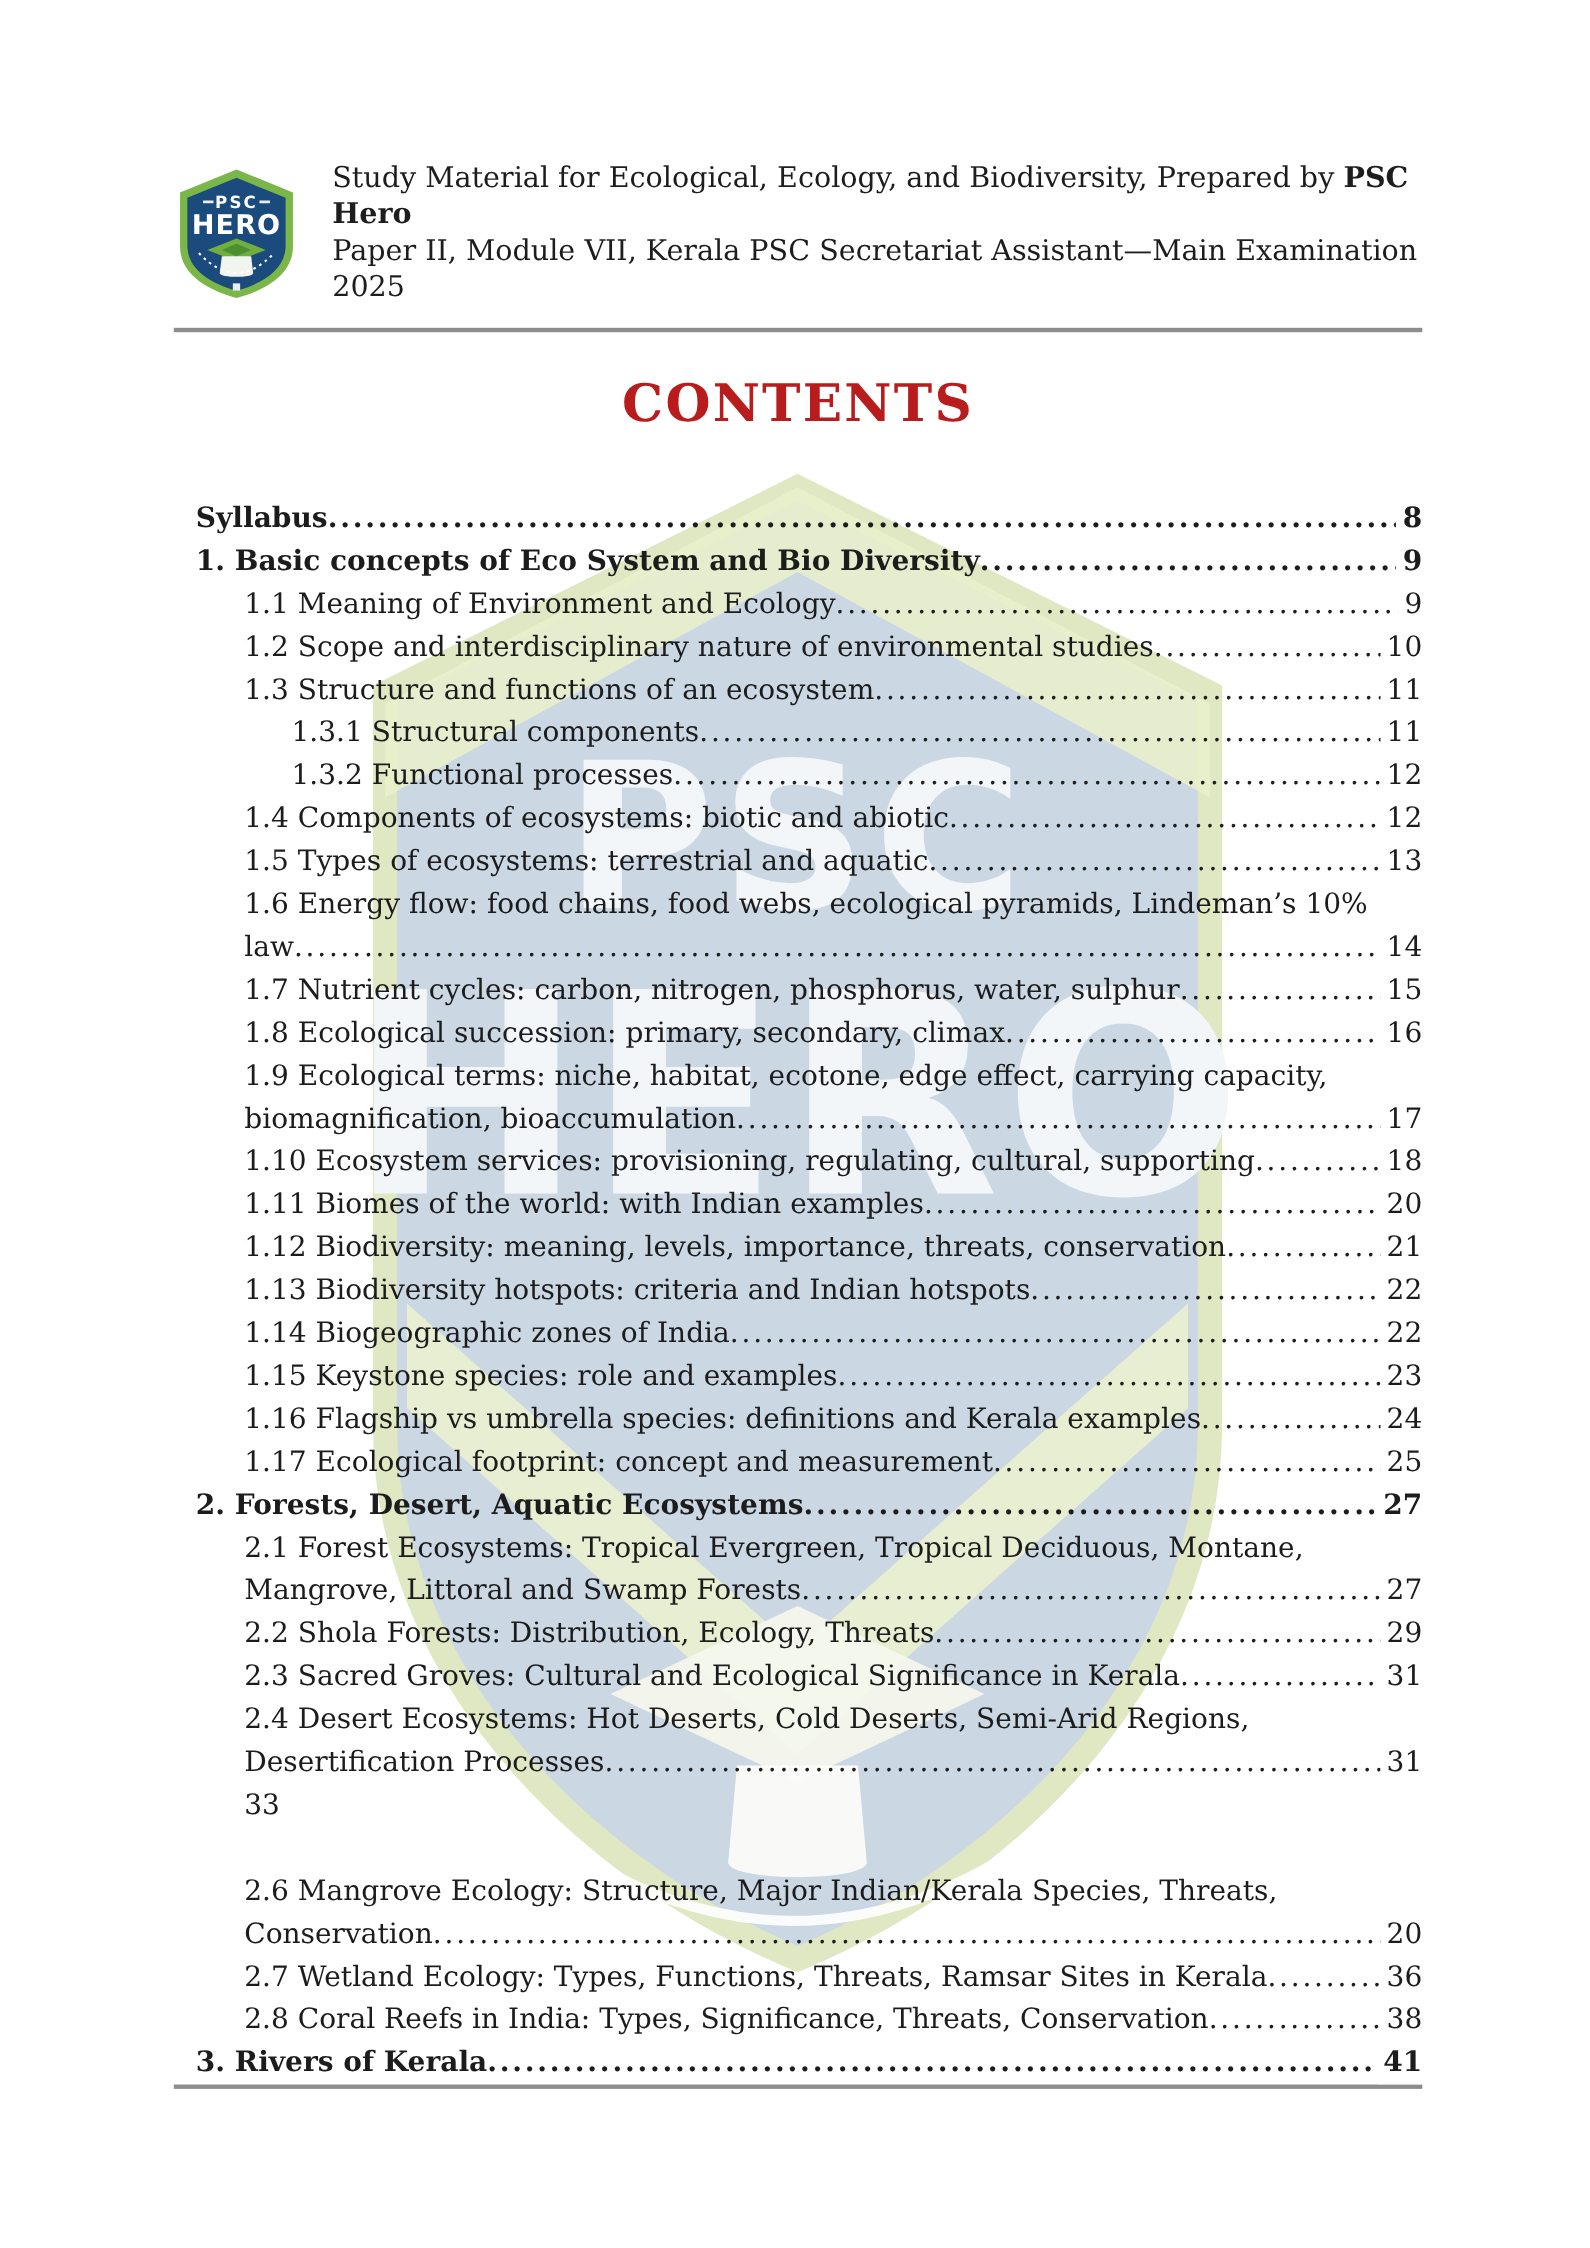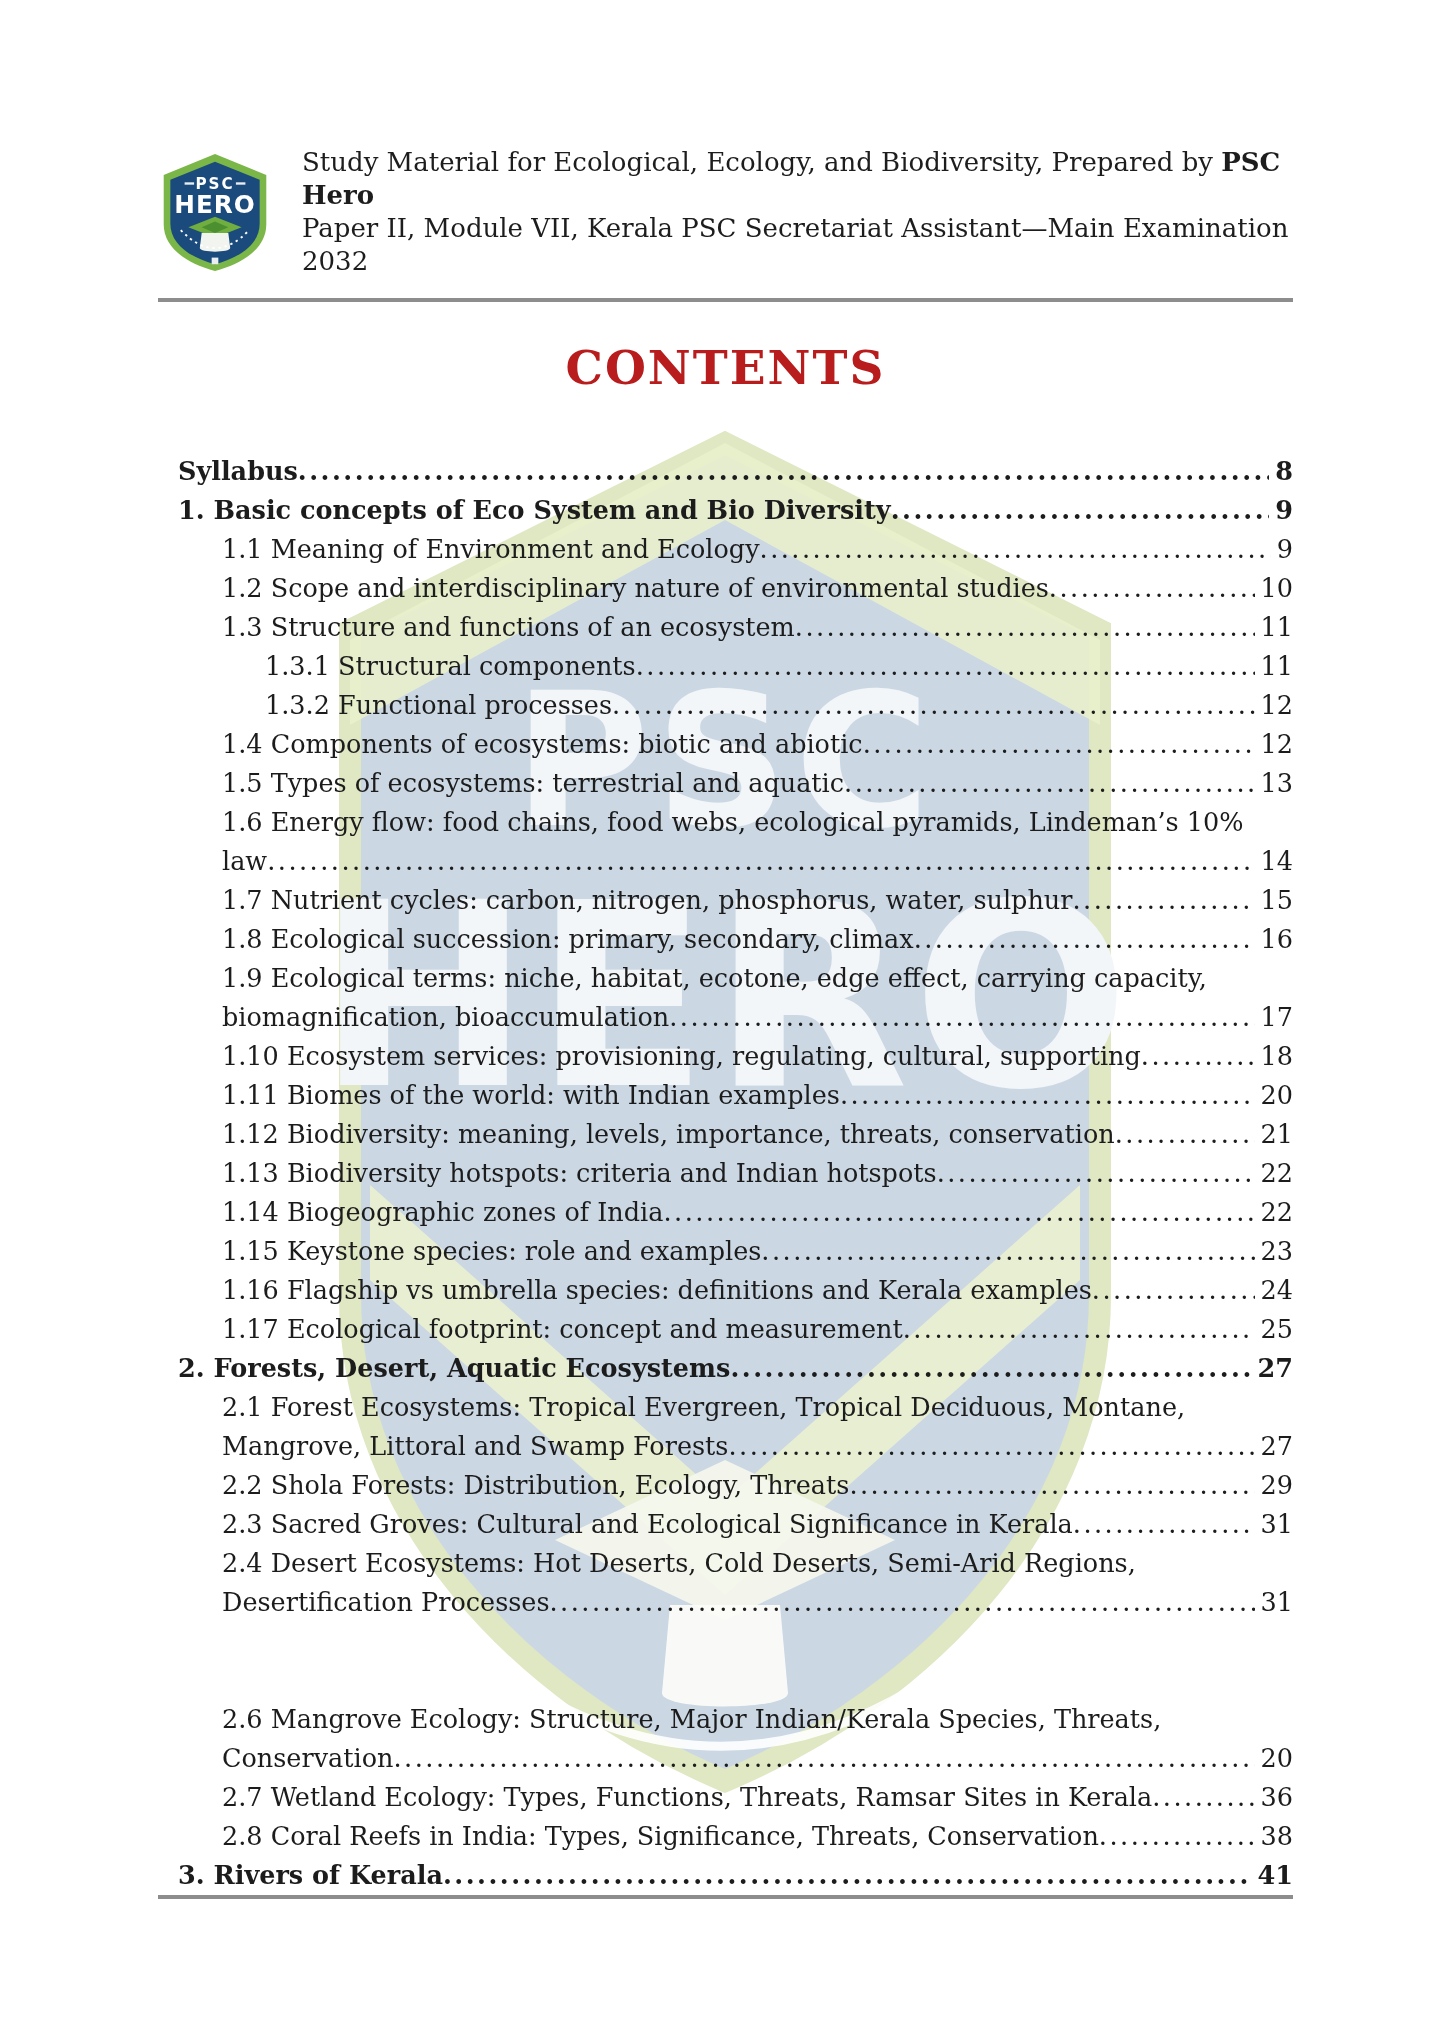--- a/index.html
+++ b/index.html
@@ -78,21 +78,21 @@
         <g>
           <path d="M60,70 L88,81 L60,92 L32,81 Z" fill="#6fae3f"></path>
           <path d="M46,87 L74,87 L76,103 C76,108 44,108 44,103 Z" fill="#f2f5ef"></path>
           <path d="M60,75 L74,81 L60,87 L46,81 Z" fill="#4c8f31"></path>
         </g>
         <path d="M24,84 Q60,122 96,84" stroke="#ffffff" stroke-width="2" fill="none" stroke-dasharray="2.5,4"></path>
         <rect x="56.5" y="113" width="7" height="7" fill="#e9eef3"></rect>
       </svg>
       <div class="header-text">
         <div><span>Study Material for Ecological, Ecology, and Biodiversity, Prepared by </span><b>PSC Hero</b></div>
-        <div>Paper II, Module VII, Kerala PSC Secretariat Assistant—Main Examination 2032</div>
+        <div>Paper II, Module VII, Kerala PSC Secretariat Assistant—Main Examination 2025</div>
       </div>
     </header>
 
     <hr class="rule top-rule">
 
     <h1 class="title">CONTENTS</h1>
 
     <main class="toc" id="toc">
         <div class="toc-row level-0 lines-1 bold"><span class="toc-label">Syllabus</span><span class="toc-leader">............................................................................................................................................................................................................................................................................................................</span><span class="toc-page">8</span></div>
         <div class="toc-row level-0 lines-1 bold"><span class="toc-label">1. Basic concepts of Eco System and Bio Diversity</span><span class="toc-leader">............................................................................................................................................................................................................................................................................................................</span><span class="toc-page">9</span></div>
@@ -117,21 +117,21 @@
         <div class="toc-row level-1 lines-1"><span class="toc-label">1.15 Keystone species: role and examples</span><span class="toc-leader">............................................................................................................................................................................................................................................................................................................</span><span class="toc-page">23</span></div>
         <div class="toc-row level-1 lines-1"><span class="toc-label">1.16 Flagship vs umbrella species: definitions and Kerala examples</span><span class="toc-leader">............................................................................................................................................................................................................................................................................................................</span><span class="toc-page">24</span></div>
         <div class="toc-row level-1 lines-1"><span class="toc-label">1.17 Ecological footprint: concept and measurement</span><span class="toc-leader">............................................................................................................................................................................................................................................................................................................</span><span class="toc-page">25</span></div>
         <div class="toc-row level-0 lines-1 bold"><span class="toc-label">2. Forests, Desert, Aquatic Ecosystems</span><span class="toc-leader">............................................................................................................................................................................................................................................................................................................</span><span class="toc-page">27</span></div>
         <div class="toc-row level-1 lines-2"><span class="toc-label">2.1 Forest Ecosystems: Tropical Evergreen, Tropical Deciduous, Montane,
 Mangrove, Littoral and Swamp Forests</span><span class="toc-leader">............................................................................................................................................................................................................................................................................................................</span><span class="toc-page">27</span></div>
         <div class="toc-row level-1 lines-1"><span class="toc-label">2.2 Shola Forests: Distribution, Ecology, Threats</span><span class="toc-leader">............................................................................................................................................................................................................................................................................................................</span><span class="toc-page">29</span></div>
         <div class="toc-row level-1 lines-1"><span class="toc-label">2.3 Sacred Groves: Cultural and Ecological Significance in Kerala</span><span class="toc-leader">............................................................................................................................................................................................................................................................................................................</span><span class="toc-page">31</span></div>
         <div class="toc-row level-1 lines-2"><span class="toc-label">2.4 Desert Ecosystems: Hot Deserts, Cold Deserts, Semi-Arid Regions,
 Desertification Processes</span><span class="toc-leader">............................................................................................................................................................................................................................................................................................................</span><span class="toc-page">31</span></div>
-        <div class="toc-row level-1 lines-2"></div>
+        <div class="toc-row level-1 lines-2"><span class="toc-page-ownline">33</span></div>
         <div class="toc-row level-1 lines-2"><span class="toc-label">2.6 Mangrove Ecology: Structure, Major Indian/Kerala Species, Threats,
 Conservation</span><span class="toc-leader">............................................................................................................................................................................................................................................................................................................</span><span class="toc-page">20</span></div>
         <div class="toc-row level-1 lines-1"><span class="toc-label">2.7 Wetland Ecology: Types, Functions, Threats, Ramsar Sites in Kerala</span><span class="toc-leader">............................................................................................................................................................................................................................................................................................................</span><span class="toc-page">36</span></div>
         <div class="toc-row level-1 lines-1"><span class="toc-label">2.8 Coral Reefs in India: Types, Significance, Threats, Conservation</span><span class="toc-leader">............................................................................................................................................................................................................................................................................................................</span><span class="toc-page">38</span></div>
         <div class="toc-row level-0 lines-1 bold"><span class="toc-label">3. Rivers of Kerala</span><span class="toc-leader">............................................................................................................................................................................................................................................................................................................</span><span class="toc-page">41</span></div>
       </main>
 
     <hr class="rule bottom-rule">
 
 

